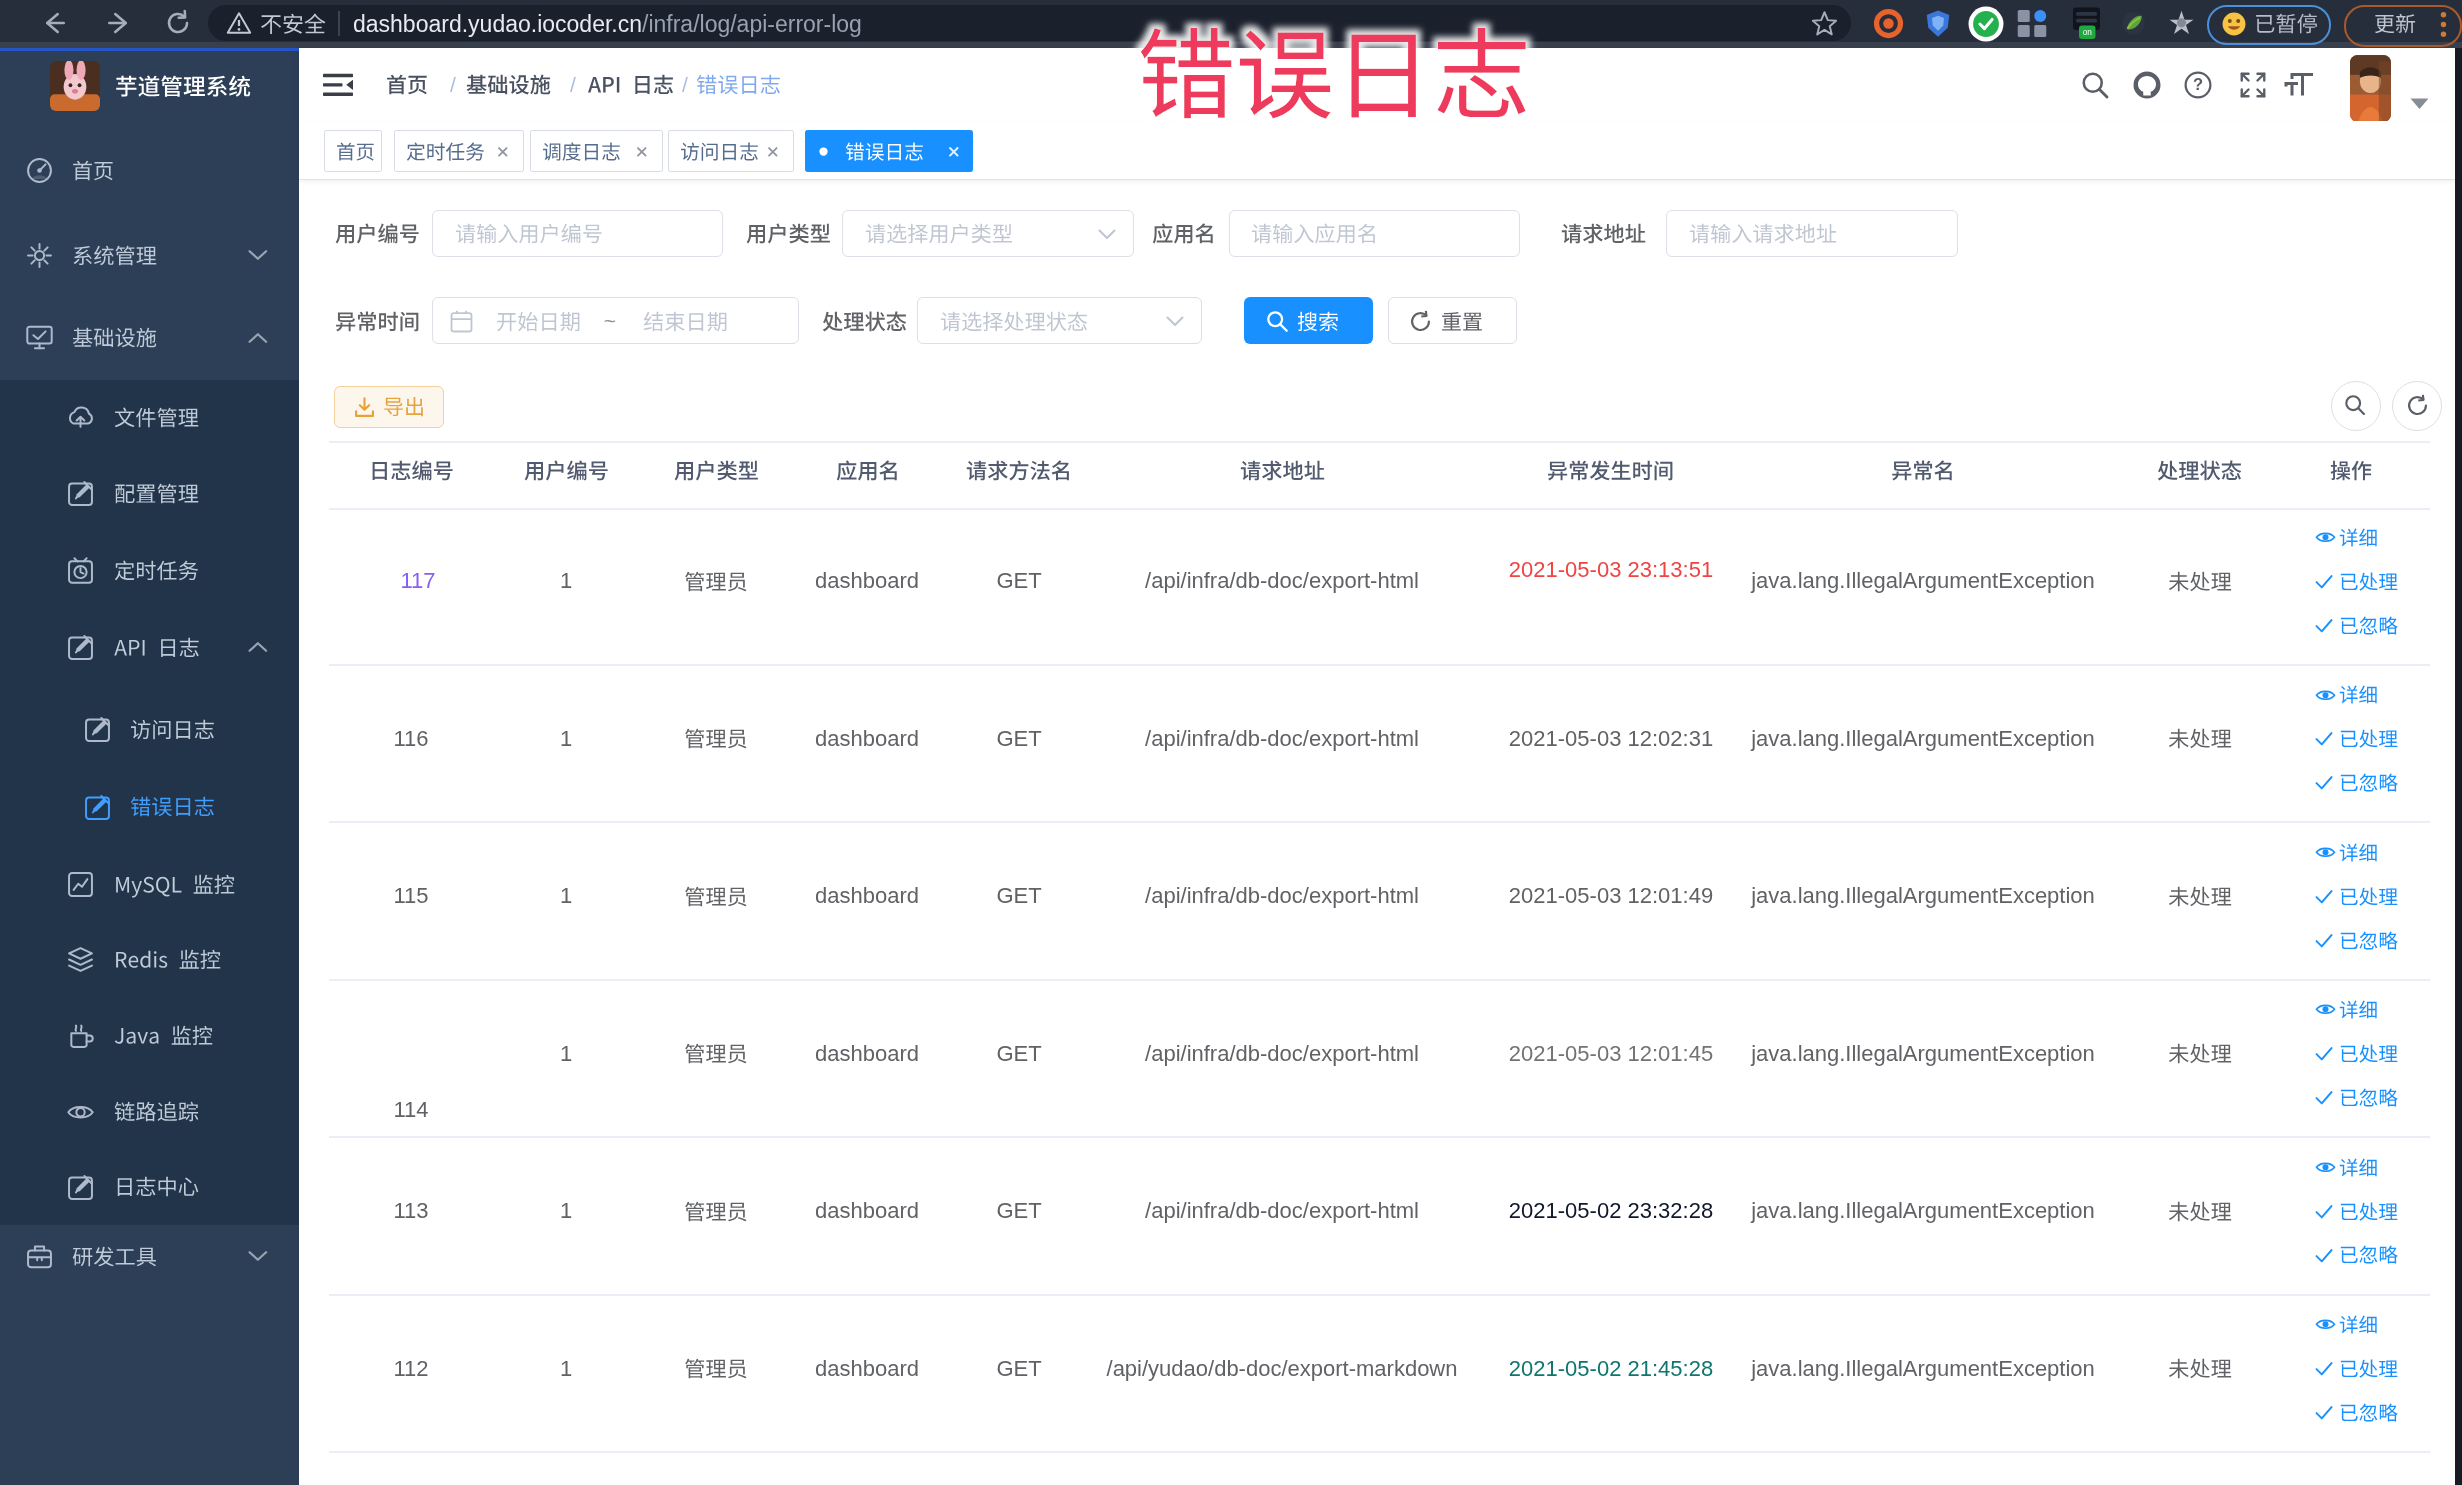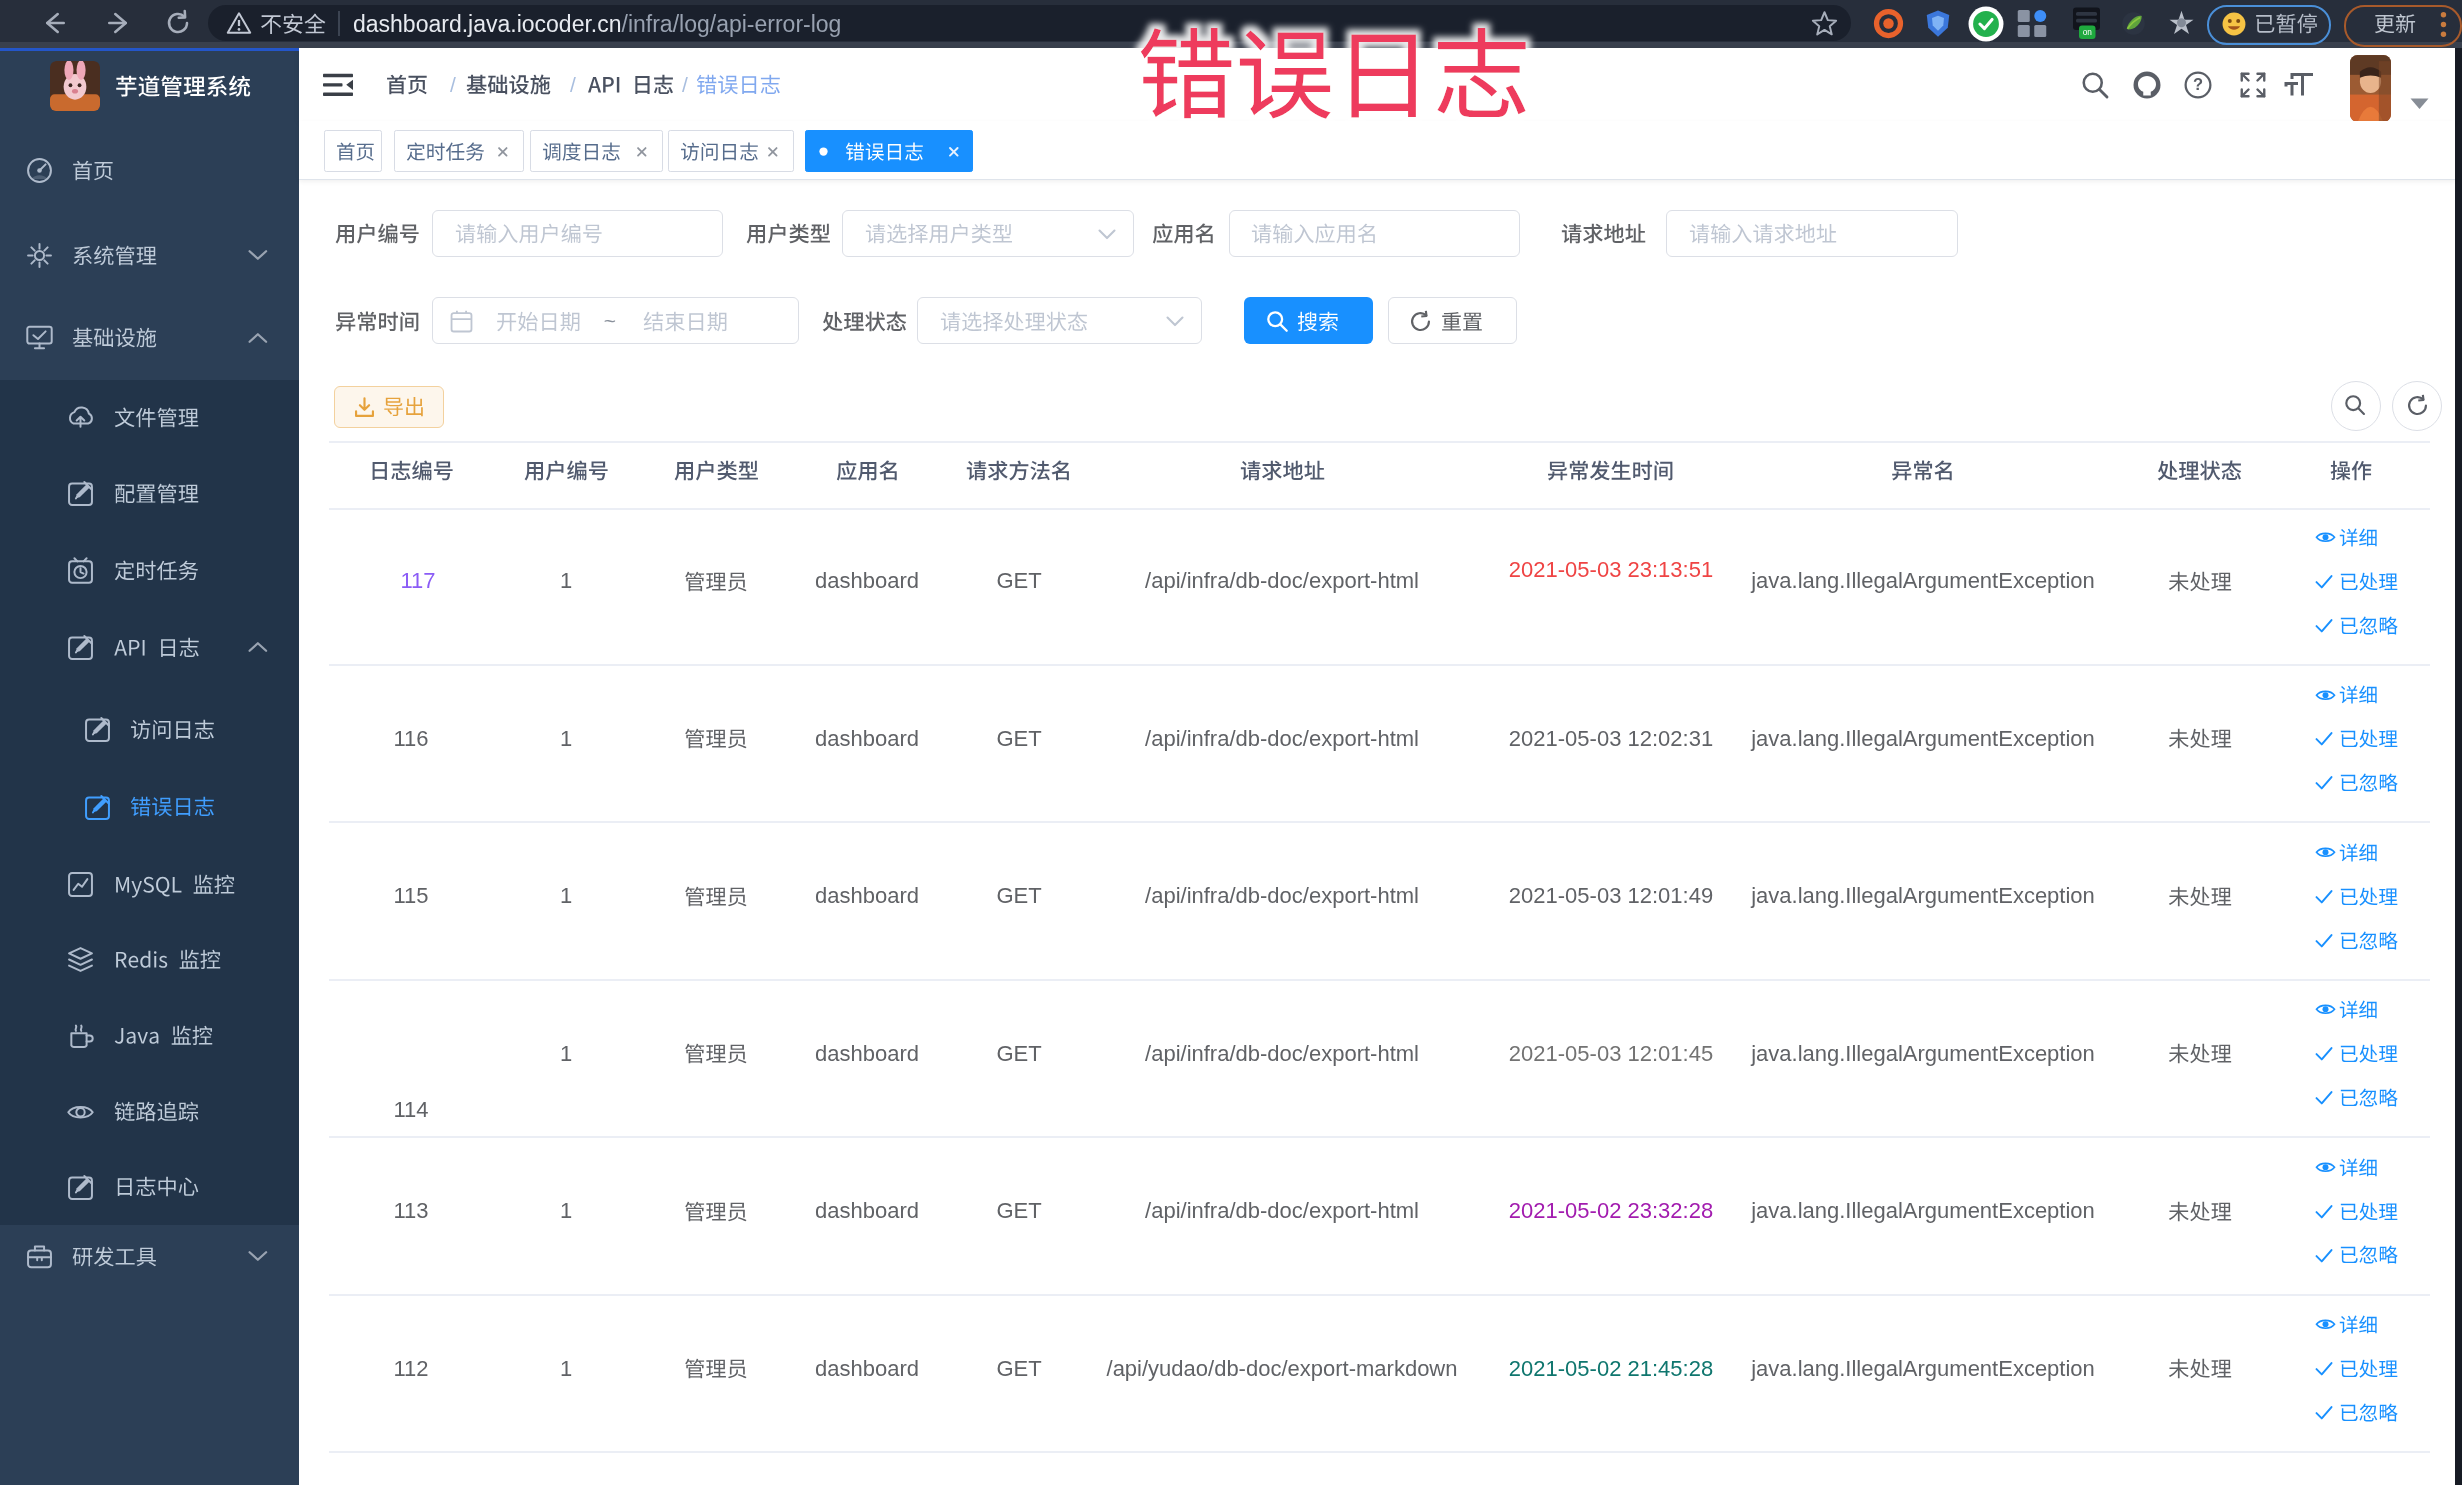--- a/index.html
+++ b/index.html
@@ -162,21 +162,21 @@
     <path d="M17 3 L32 29 L2 29 Z" stroke="#C2C8D4" stroke-width="2.6" fill="none" stroke-linejoin="round"></path>
     <line x1="17" y1="12" x2="17" y2="20" stroke="#C2C8D4" stroke-width="3"></line>
     <circle cx="17" cy="24.5" r="1.8" fill="#C2C8D4"></circle>
   </svg>
 <svg style="position:absolute;left:260px;top:11.6px" width="66" height="28.5" viewBox="0 0 87.0 37.7" fill="#C2C8D4">
     <use href="#r4E0D" transform="translate(0.0 26.7) scale(0.02900 -0.02900)"></use>
     <use href="#r5B89" transform="translate(29.0 26.7) scale(0.02900 -0.02900)"></use>
     <use href="#r5168" transform="translate(58.0 26.7) scale(0.02900 -0.02900)"></use>
   </svg>
 <div style="position:absolute;left:338px;top:10.6px;width:1.5px;height:25px;background:#3C4452"></div>
-<div style="position:absolute;left:353px;top:24px;transform:translateY(-50%);font-family:'Liberation Sans', sans-serif;font-size:23px;font-weight:400;color:#E7EAF0;white-space:nowrap;letter-spacing:0px"><span style="color:#E7EAF0">dashboard.java.iocoder.cn</span><span style="color:#98A1B0">/infra/log/api-error-log</span></div>
+<div style="position:absolute;left:353px;top:24px;transform:translateY(-50%);font-family:'Liberation Sans', sans-serif;font-size:23px;font-weight:400;color:#E7EAF0;white-space:nowrap;letter-spacing:0px"><span style="color:#E7EAF0">dashboard.yudao.iocoder.cn</span><span style="color:#98A1B0">/infra/log/api-error-log</span></div>
 <svg style="position:absolute;left:1811px;top:9.8px;" width="27" height="27" viewBox="0 0 36 36">
     <path d="M18 3 L22.4 13.5 L33.5 14.3 L25 21.6 L27.7 32.5 L18 26.5 L8.3 32.5 L11 21.6 L2.5 14.3 L13.6 13.5 Z" stroke="#A6ADBA" stroke-width="2.6" fill="none" stroke-linejoin="round"></path>
   </svg>
 <svg style="position:absolute;left:1872px;top:6.8px;" width="33" height="33" viewBox="0 0 44 44">
     <circle cx="22" cy="22" r="16" fill="none" stroke="#E8622C" stroke-width="7"></circle>
     <circle cx="22" cy="22" r="7" fill="#E8622C"></circle>
   </svg>
 <svg style="position:absolute;left:1923px;top:7.6px;" width="30" height="32" viewBox="0 0 40 42">
     <path d="M20 3 L35 9 L33 26 L20 38 L7 26 L5 9 Z" fill="#3B77DB"></path>
     <path d="M20 10 L28 13 L27 23 L20 30 L13 23 L12 13 Z" fill="#7FB3F5"></path>
@@ -936,21 +936,21 @@
 <div style="position:absolute;left:411px;top:1211px;transform:translate(-50%,-50%);font-family:'Liberation Sans', sans-serif;font-size:22px;font-weight:400;color:#606266;white-space:nowrap;letter-spacing:0px">113</div>
 <div style="position:absolute;left:566px;top:1211px;transform:translate(-50%,-50%);font-family:'Liberation Sans', sans-serif;font-size:22px;font-weight:400;color:#606266;white-space:nowrap;letter-spacing:0px">1</div>
 <svg style="position:absolute;left:684px;top:1200px" width="64" height="27.6" viewBox="0 0 84.0 36.4" fill="#606266">
     <use href="#r7BA1" transform="translate(0.0 25.8) scale(0.02800 -0.02800)"></use>
     <use href="#r7406" transform="translate(28.0 25.8) scale(0.02800 -0.02800)"></use>
     <use href="#r5458" transform="translate(56.0 25.8) scale(0.02800 -0.02800)"></use>
   </svg>
 <div style="position:absolute;left:867px;top:1211px;transform:translate(-50%,-50%);font-family:'Liberation Sans', sans-serif;font-size:22px;font-weight:400;color:#606266;white-space:nowrap;letter-spacing:0px">dashboard</div>
 <div style="position:absolute;left:1019px;top:1211px;transform:translate(-50%,-50%);font-family:'Liberation Sans', sans-serif;font-size:22px;font-weight:400;color:#606266;white-space:nowrap;letter-spacing:0px">GET</div>
 <div style="position:absolute;left:1282px;top:1211px;transform:translate(-50%,-50%);font-family:'Liberation Sans', sans-serif;font-size:22px;font-weight:400;color:#606266;white-space:nowrap;letter-spacing:0px">/api/infra/db-doc/export-html</div>
-<div style="position:absolute;left:1611px;top:1211px;transform:translate(-50%,-50%);font-family:'Liberation Sans', sans-serif;font-size:22px;font-weight:400;color:#a21caf;white-space:nowrap;letter-spacing:0px">2021-05-02 23:32:28</div>
+<div style="position:absolute;left:1611px;top:1211px;transform:translate(-50%,-50%);font-family:'Liberation Sans', sans-serif;font-size:22px;font-weight:400;color:#0f172a;white-space:nowrap;letter-spacing:0px">2021-05-02 23:32:28</div>
 <div style="position:absolute;left:1923px;top:1211px;transform:translate(-50%,-50%);font-family:'Liberation Sans', sans-serif;font-size:22px;font-weight:400;color:#606266;white-space:nowrap;letter-spacing:0px">java.lang.IllegalArgumentException</div>
 <svg style="position:absolute;left:2168px;top:1200px" width="64" height="27.6" viewBox="0 0 84.0 36.4" fill="#606266">
     <use href="#r672A" transform="translate(0.0 25.8) scale(0.02800 -0.02800)"></use>
     <use href="#r5904" transform="translate(28.0 25.8) scale(0.02800 -0.02800)"></use>
     <use href="#r7406" transform="translate(56.0 25.8) scale(0.02800 -0.02800)"></use>
   </svg>
 <svg style="position:absolute;left:2315px;top:1159px;" width="21" height="16.7" viewBox="0 0 28 22">
     <path d="M2 11 C7 4 21 4 26 11 C21 18 7 18 2 11 Z" stroke="#1890FF" stroke-width="2.2" fill="none"></path>
     <circle cx="14" cy="11" r="4" fill="#1890FF"></circle>
   </svg>

